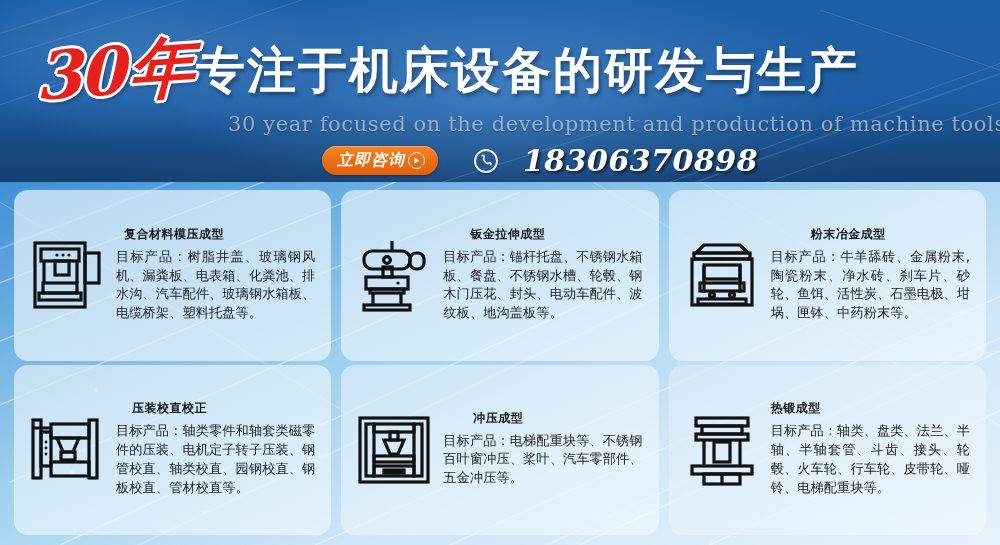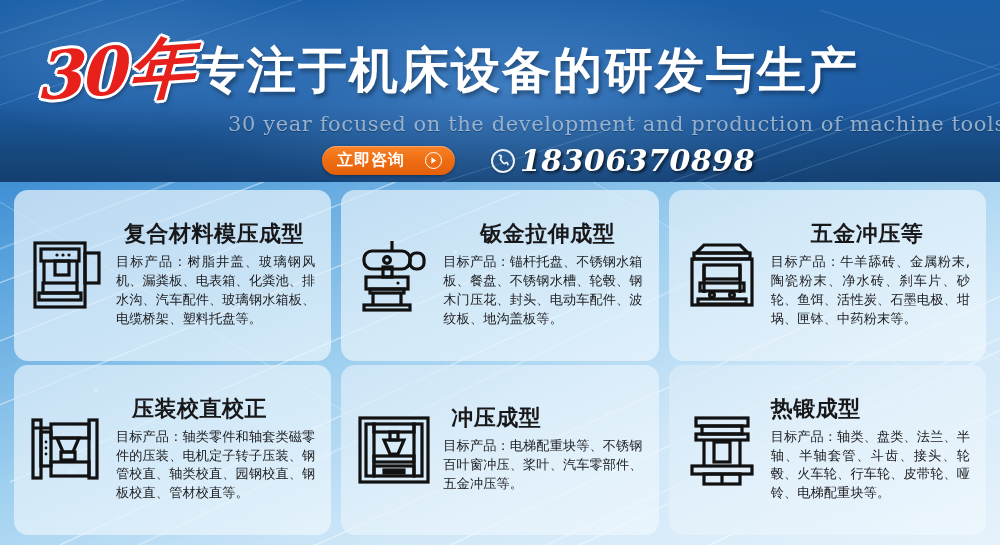--- a/index.html
+++ b/index.html
@@ -108,49 +108,50 @@
     left: 322px;
     top: 143px;
     display: flex;
     align-items: center;
     gap: 36px;
   }
 
   .consult-btn {
     display: flex;
     align-items: center;
-    gap: 20px;
+    gap: 3px;
     height: 29px;
     padding: 0 13px 0 15px;
     border-radius: 15px;
     background: linear-gradient(180deg, #f98429 0%, #ef6d12 50%, #e3600a 100%);
     box-shadow: 0 1px 3px rgba(0,0,0,0.35), inset 0 1px 0 rgba(255,255,255,0.30);
     cursor: pointer;
     border: none;
+    font-style: italic;
   }
   .consult-btn .lbl {
     font-size: 16px;
     font-weight: 700;
     color: #ffffff;
     letter-spacing: 1px;
     white-space: nowrap;
   }
   .arrow-circ {
     width: 17px; height: 17px;
     border-radius: 50%;
     border: 1.6px solid #ffffff;
     display: flex; align-items: center; justify-content: center;
     flex: none;
   }
   .arrow-circ svg { display: block; }
 
   .phone-group {
     display: flex;
     align-items: center;
-    gap: 5px;
+    gap: 25px;
   }
   .phone-icon-wrap {
     width: 24px; height: 24px;
     border-radius: 50%;
     border: 2px solid #e9eef5;
     display: flex; align-items: center; justify-content: center;
     flex: none;
     box-shadow: 0 1px 2px rgba(0,0,0,0.4);
   }
   .phone-num {
@@ -207,41 +208,41 @@
     margin-right: 6px;
   }
   .card-icon svg { display: block; }
 
   .card-body {
     flex: 1 1 auto;
     min-width: 0;
     padding-right: 2px;
   }
   .card-title {
-    font-size: 22px;
+    font-size: 12px;
     font-weight: 700;
     color: #18181a;
     letter-spacing: 0.5px;
     margin: 0 0 7px 0;
     line-height: 1.1;
   }
   .card-desc {
     font-size: 13.2px;
     line-height: 1.42;
     color: #1c1c1e;
     letter-spacing: 0.1px;
     text-align: justify;
   }
 
   
   .card:nth-child(1) .card-title { margin-left: 8px; }
-  .card:nth-child(2) .card-title { margin-left: 37px; }
+  .card:nth-child(2) .card-title { margin-left: 27px; }
   .card:nth-child(3) .card-title { margin-left: 40px; }
   .card:nth-child(4) .card-title { margin-left: 16px; }
-  .card:nth-child(5) .card-title { margin-left: 8px; }
+  .card:nth-child(5) .card-title { margin-left: 30px; }
   .card:nth-child(6) .card-title { }
 </style>
 </head>
 <body>
 
 <div class="banner">
 
   <div class="header">
     <div class="header-sheen"></div>
 
@@ -380,21 +381,21 @@
             <rect x="22" y="30" width="36" height="14"></rect>
             <line x1="22" y1="30" x2="22" y2="58"></line>
             <line x1="58" y1="30" x2="58" y2="58"></line>
             <rect x="18" y="48" width="44" height="8"></rect>
             <circle cx="30" cy="60" r="2.4"></circle>
             <circle cx="50" cy="60" r="2.4"></circle>
             <rect x="16" y="64" width="48" height="5"></rect>
           </svg>
         </div>
         <div class="card-body">
-          <div class="card-title">五金冲压等</div>
+          <div class="card-title">粉末冶金成型</div>
           <div class="card-desc">目标产品：牛羊舔砖、金属粉末,陶瓷粉末、净水砖、刹车片、砂轮、鱼饵、活性炭、石墨电极、坩埚、匣钵、中药粉末等。</div>
         </div>
       </div>
 
       <div class="card">
         <div class="card-icon">
           <svg width="80" height="80" viewBox="0 0 80 80" fill="none" stroke="#111" stroke-width="3.2">
             <rect x="6" y="10" width="8" height="58"></rect>
             <rect x="14" y="22" width="10" height="34"></rect>
             <circle cx="19" cy="32" r="1.4" fill="#111" stroke="none"></circle>

